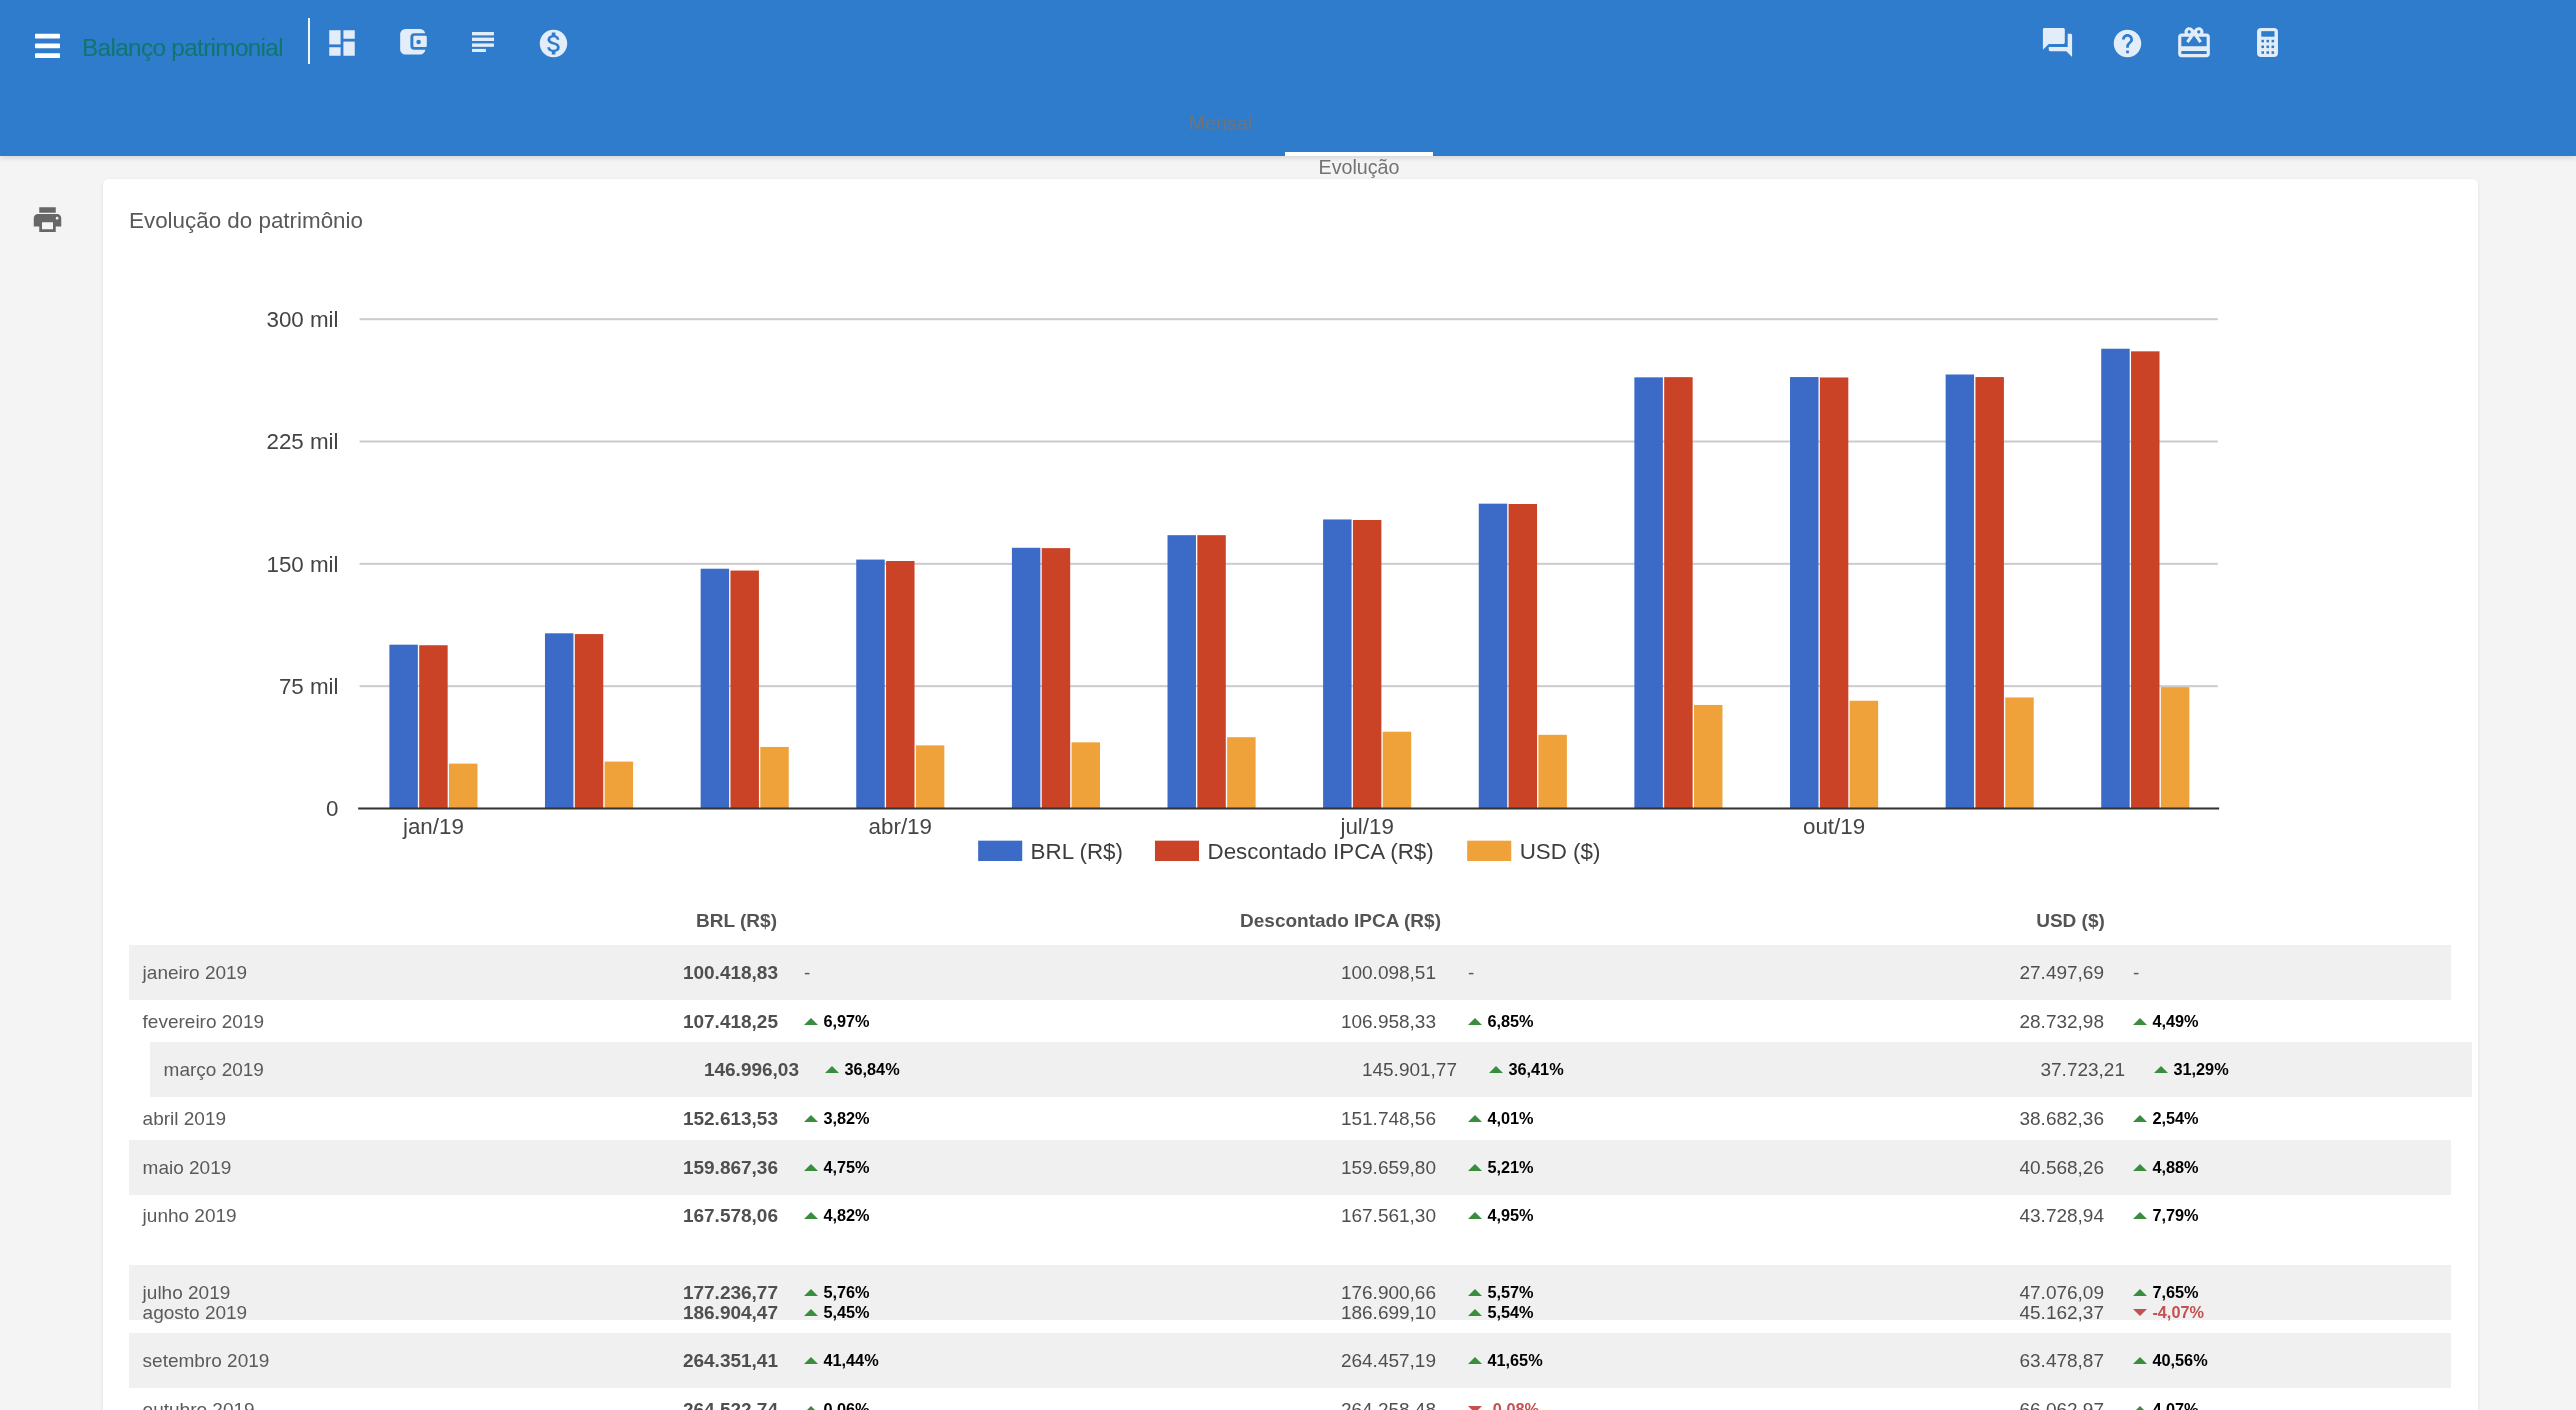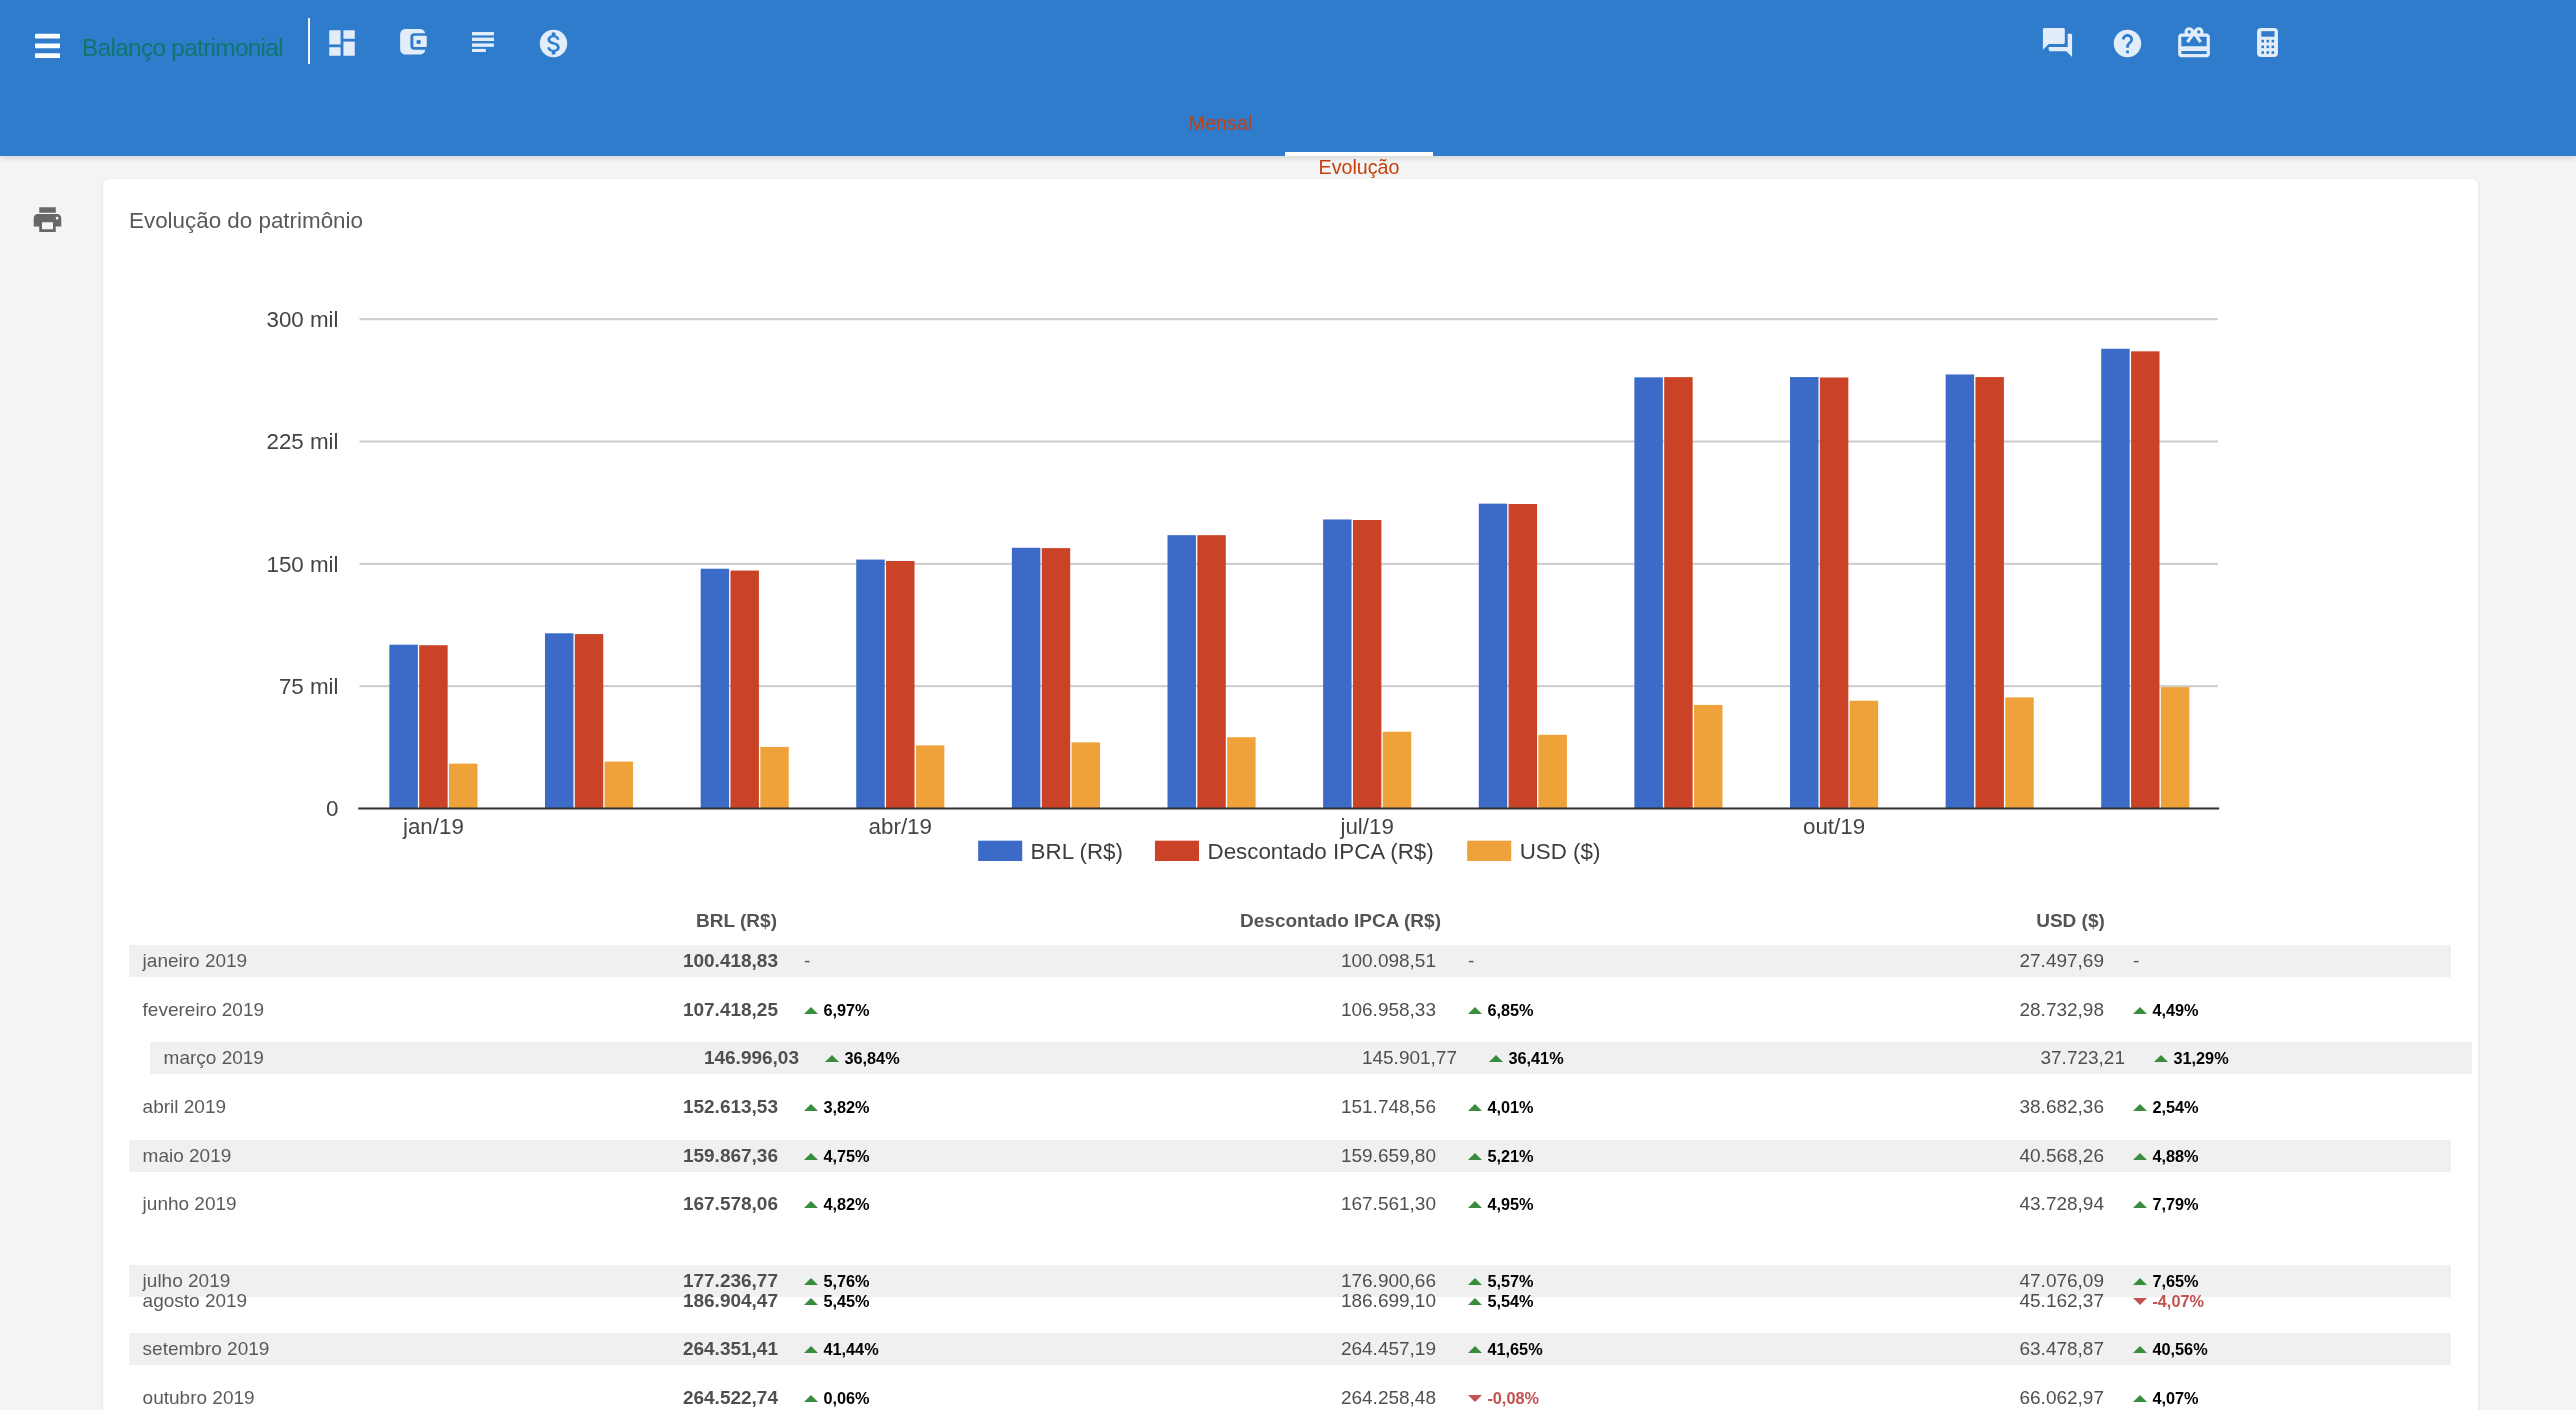--- a/index.html
+++ b/index.html
@@ -5,31 +5,31 @@
 * { margin:0; padding:0; box-sizing:border-box; }
 html,body { width:2576px; height:1410px; overflow:hidden; background:#f4f4f4;
   font-family:"Liberation Sans", sans-serif; }
 .abs { position:absolute; }
 #appbar { position:absolute; left:0; top:0; width:2576px; height:156px;
   background:#2e7ccb; box-shadow:0 2.7px 5.4px rgba(0,0,0,0.13); }
 #title { position:absolute; left:82px; top:33px; font-size:24.4px; color:#0f766e;
   letter-spacing:-0.7px; line-height:30px; }
 #divider { position:absolute; left:308px; top:18.3px; width:2px; height:46px;
   background:rgba(255,255,255,0.92); }
-.tab { position:absolute; top:108px; height:30px; font-size:19.7px; color:#c2410c;
+.tab { position:absolute; top:108px; height:30px; font-size:19.7px; color:#737373;
   text-align:center; line-height:30px; font-weight:500; }
 #underline { position:absolute; left:1285px; top:152px; width:148px; height:4.1px;
   background:#ffffff; }
 #card { position:absolute; left:103px; top:179px; width:2375px; height:1288px;
   background:#ffffff; border-radius:5.4px; box-shadow:0 1.4px 3.4px rgba(0,0,0,0.10); }
 #cardtitle { position:absolute; left:129px; top:208px; font-size:22.4px; color:#58595b; }
 #chart { position:absolute; left:0; top:0; }
 .hdr { position:absolute; top:902px; height:38px; font-size:19px; font-weight:bold;
   color:#545454; line-height:38px; }
-.row { position:absolute; left:129px; width:2322px; height:32px; }
+.row { position:absolute; left:129px; width:2322px; height:55px; }
 .row.g { background:#f0f0f0; }
 .row span { position:absolute; top:0; height:100%; display:flex; align-items:center; }
 .mon { left:13.6px; color:#5a5a5a; font-size:19px; }
 .val { color:#4f4f4f; font-size:19px; justify-content:flex-end; }
 .pct { font-size:16.3px; font-weight:bold; }
 .pct.up { color:#000000; }
 .pct.dn { color:#c25150; }
 .dash { color:#5a5a5a; font-size:19px; }
 .tri { display:inline-block; width:0; height:0; margin-right:5.4px;
   border-left:7.5px solid transparent; border-right:7.5px solid transparent; }

